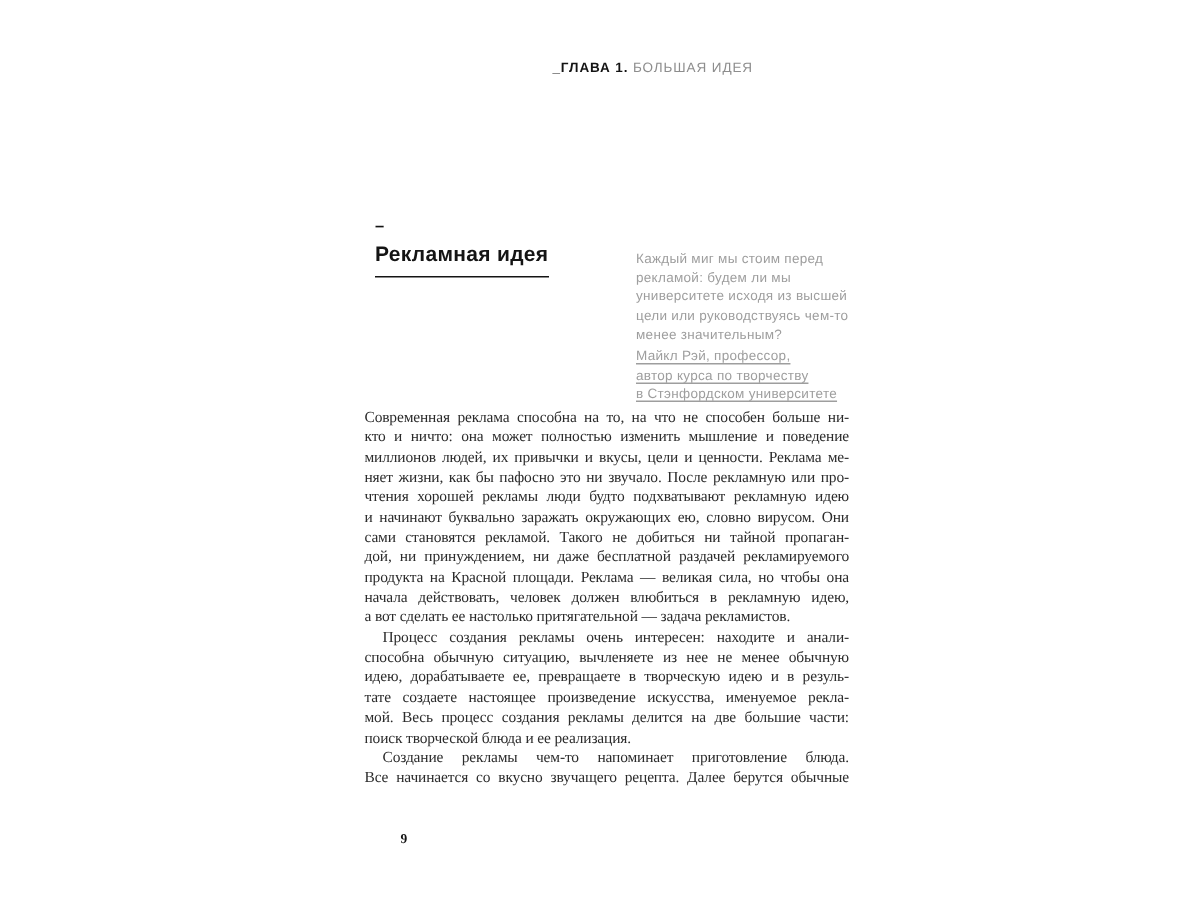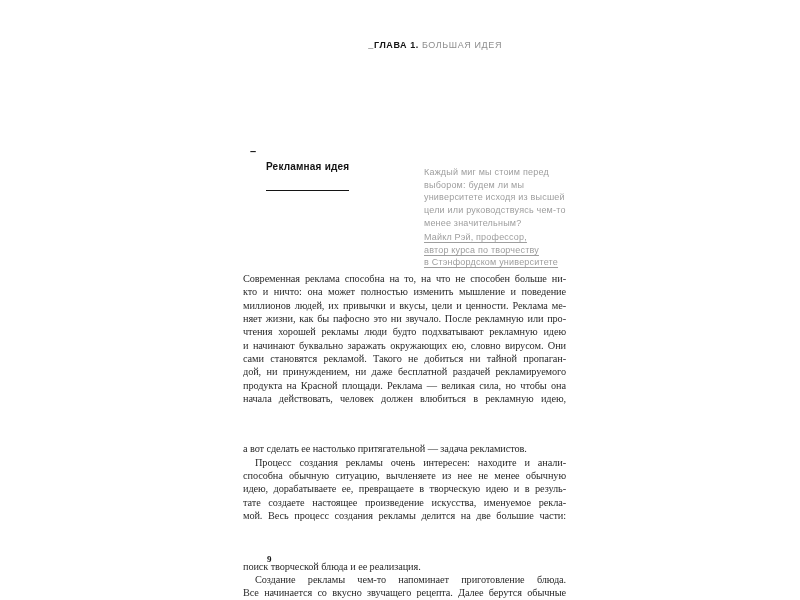--- a/index.html
+++ b/index.html
@@ -45,27 +45,26 @@
     font-size: 11px;
     font-weight: bold;
     line-height: 11px;
     color: #141414;
   }
   .section-heading {
     position: absolute;
     left: 250px;
     top: 161px;
     font-family: "Liberation Sans", sans-serif;
-    font-size: 10px;
+    font-size: 14px;
     font-weight: bold;
     color: #141414;
     border-bottom: 1.5px solid #141414;
-    padding-bottom: 18px;
+    padding-bottom: 7px;
     letter-spacing: 0.2px;
-    margin-left: 16px;
   }
 
   
   .epigraph-quote {
     position: absolute;
     left: 424px;
     top: 166px;
     width: 150px;
     font-family: "Liberation Sans", sans-serif;
     font-size: 9px;
@@ -100,21 +99,20 @@
     line-height: 13.35px;
     color: #2b2b2b;
     letter-spacing: -0.1px;
   }
   .body-line {
     text-align: justify;
     text-align-last: justify;
   }
   .body-line.last {
     text-align-last: left;
-    margin-top: 37px;
   }
   .body-line.indent {
     text-indent: 12px;
   }
 
   
   .page-number {
     position: absolute;
     left: 267px;
     top: 554px;
@@ -132,21 +130,21 @@
   <div class="chapter-header">
     <span class="chapter-label">_ГЛАВА 1.</span><span class="chapter-title">БОЛЬШАЯ ИДЕЯ</span>
   </div>
 
   <div class="section-marker">–</div>
 
   <div class="section-heading">Рекламная идея</div>
 
   <div class="epigraph-quote">
       <div class="epigraph-line">Каждый миг мы стоим перед</div>
-      <div class="epigraph-line">выбором: будем ли мы</div>
+      <div class="epigraph-line">рекламой: будем ли мы</div>
       <div class="epigraph-line">университете исходя из высшей</div>
       <div class="epigraph-line">цели или руководствуясь чем-то</div>
       <div class="epigraph-line">менее значительным?</div>
     </div>
 
   <div class="epigraph-attribution">
       <div class="attribution-line">Майкл Рэй, профессор,</div>
       <div class="attribution-line">автор курса по творчеству</div>
       <div class="attribution-line">в Стэнфордском университете</div>
     </div>

